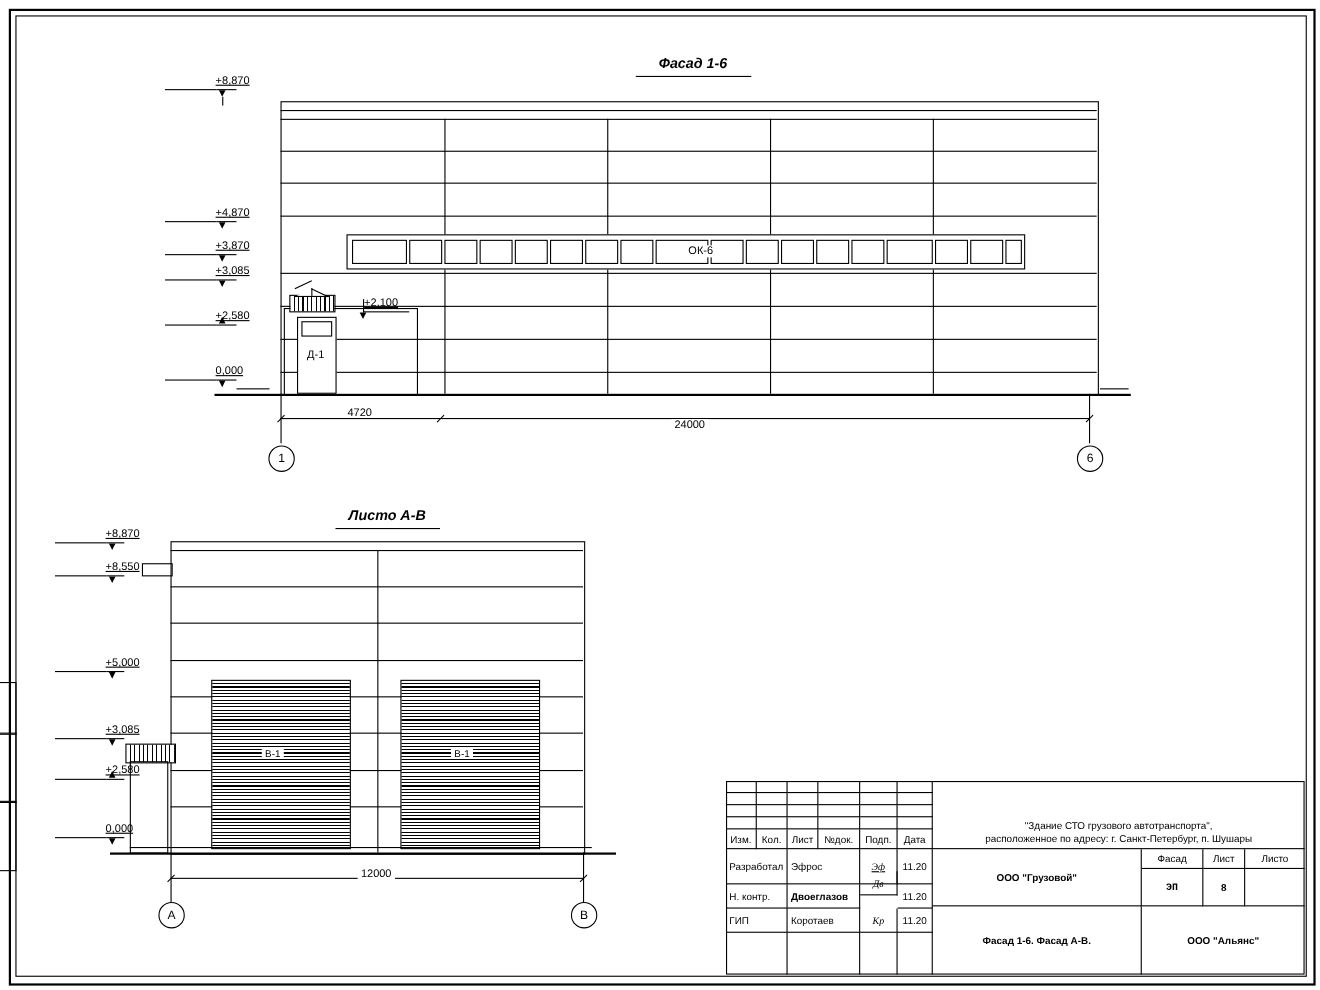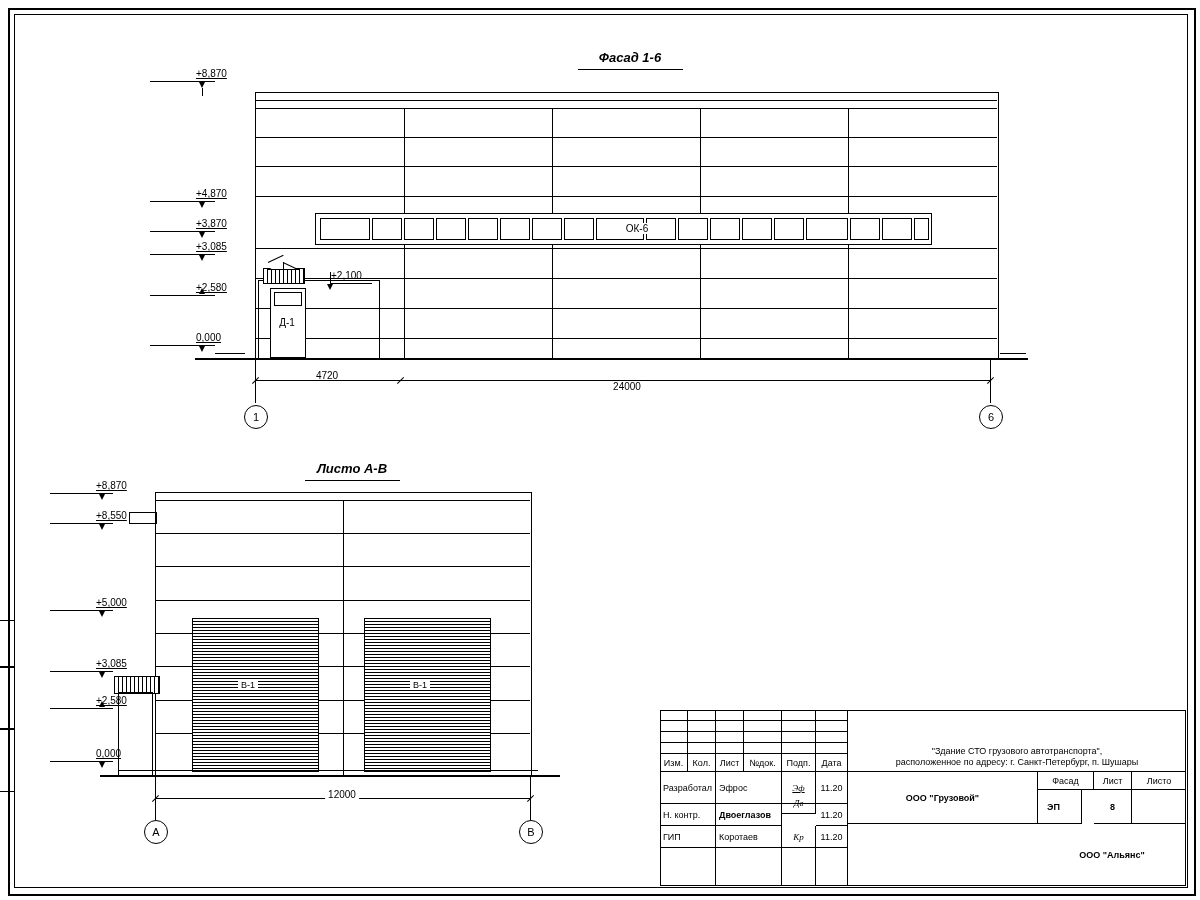--- a/index.html
+++ b/index.html
@@ -307,20 +307,21 @@
       <span>"Здание СТО грузового автотранспорта",</span>
       <span>расположенное по адресу: г. Санкт-Петербург, п. Шушары</span>
     </div>
 
     <div class="cell mid" style="left:188px;top:62px;width:190px;height:52px;">ООО "Грузовой"</div>
 
     <div class="cell" style="left:378px;top:62px;width:56px;height:18px;">Фасад</div>
     <div class="cell" style="left:434px;top:62px;width:38px;height:18px;">Лист</div>
     <div class="cell" style="left:472px;top:62px;width:54px;height:18px;border-right:none;">Листо</div>
 
-    <div class="cell mid" style="left:366px;top:80px;width:56px;height:34px;">ЭП</div>
+    <div class="cell mid" style="left:378px;top:80px;width:56px;height:34px;font-family:Liberation Mono, monospace;">ЭП</div>
     <div class="cell mid" style="left:434px;top:80px;width:38px;height:34px;">8</div>
     <div class="cell" style="left:472px;top:80px;width:54px;height:34px;border-right:none;"></div>
 
+    <div class="cell mid" style="left:188px;top:114px;width:190px;height:62px;border-bottom:none;">Фасад 1-6. Фасад А-В.</div>
     <div class="cell mid" style="left:378px;top:114px;width:148px;height:62px;border-right:none;border-bottom:none;">ООО "Альянс"</div>
   </div>
 
 </div>
 
 </body></html>

